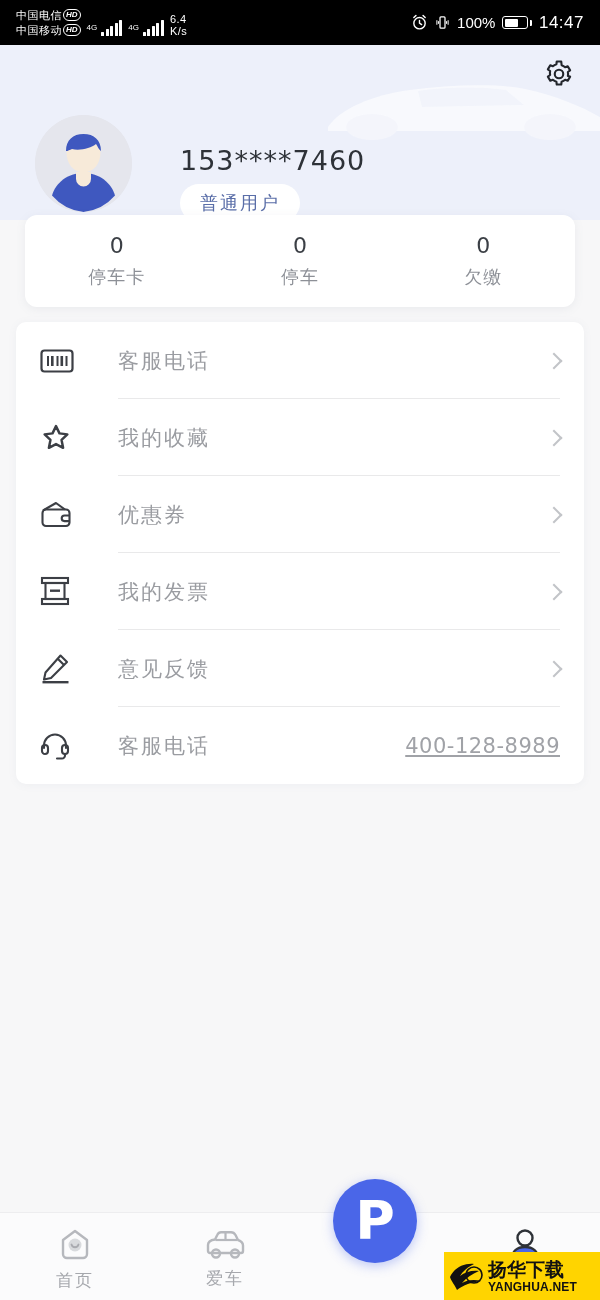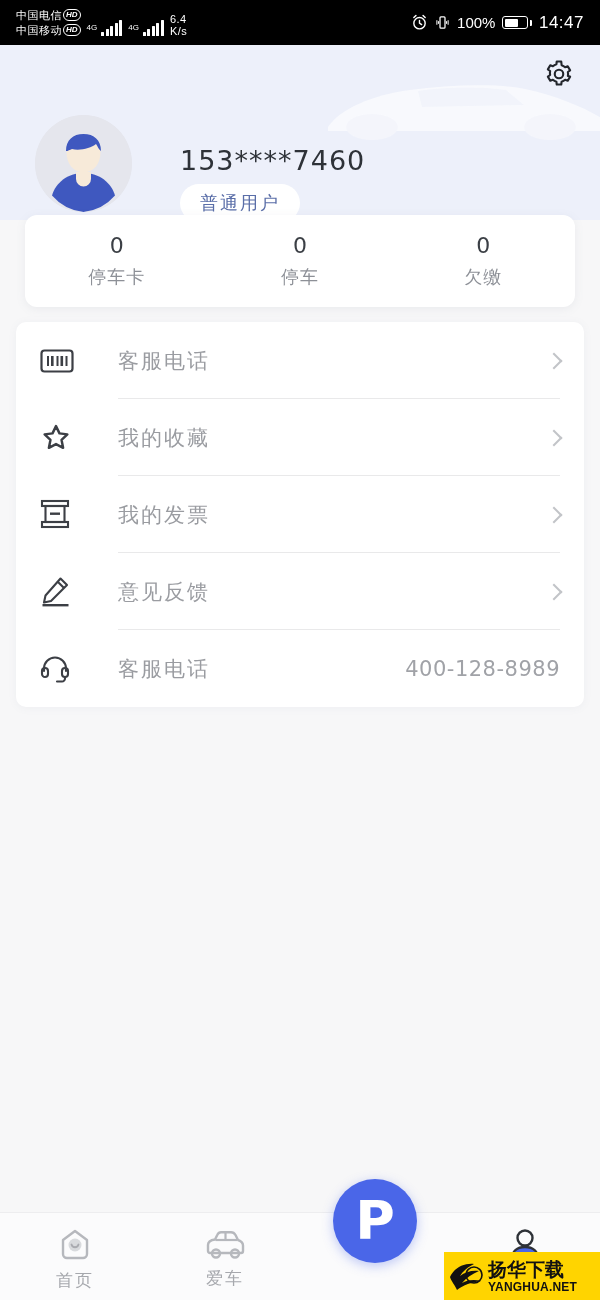--- a/index.html
+++ b/index.html
@@ -72,21 +72,21 @@
     position: absolute; left: 16px; top: 322px; width: 568px;
     background: #fff; border-radius: 10px; padding: 0 24px;
     box-shadow: 0 1px 8px rgba(120,125,150,.07);
   }
   .row { display: flex; align-items: center; height: 77px; position: relative; }
   .row .sep { position: absolute; left: 78px; right: 0; bottom: 0; height: 1px; background: #e9e9ea; }
   .row:last-child .sep { display: none; }
   .row-ic { width: 46px; display: flex; align-items: center; }
   .row-lbl { font-size: 21px; color: #9a9ca1; letter-spacing: 2px; margin-left: 32px; }
   .row-val { margin-left: auto; font-size: 21px; color: #a0a2a7;
-             font-family: "DejaVu Sans", sans-serif; letter-spacing: .5px; }
+             font-family: "DejaVu Sans", sans-serif; letter-spacing: .5px; text-decoration: underline; }
   .chev { margin-left: auto; width: 12px; height: 12px;
           border-top: 2px solid #c2c4c8; border-right: 2px solid #c2c4c8;
           transform: rotate(45deg); }
 
   
   .tabbar {
     position: absolute; left: 0; bottom: 0; width: 600px; height: 88px;
     background: #fbfbfc; border-top: 1px solid #ededef; display: flex;
   }
   .tab { flex: 1; display: flex; flex-direction: column; align-items: center;
@@ -240,20 +240,32 @@
       <span class="row-ic">
         <svg width="32" height="31" viewBox="0 0 24 24">
           <path d="M12 3.2l2.7 5.6 6.1.8-4.5 4.3 1.2 6.1L12 17.1 6.5 20l1.2-6.1L3.2 9.6l6.1-.8z" fill="none" stroke="#3c3f45" stroke-width="1.9" stroke-linejoin="round"></path>
         </svg>
       </span>
       <span class="row-lbl">我的收藏</span>
       <span class="chev"></span>
       <span class="sep"></span>
     </div>
 
+    <div class="row">
+      <span class="row-ic">
+        <svg width="33" height="29" viewBox="0 0 33 29">
+          <path d="M3 10.5 L16 3 L25 9.5" fill="none" stroke="#3c3f45" stroke-width="2.1" stroke-linejoin="round"></path>
+          <rect x="2.5" y="9.5" width="27" height="16.5" rx="3.5" fill="none" stroke="#3c3f45" stroke-width="2.1"></rect>
+          <path d="M29.5 15.5h-5a2.8 2.8 0 0 0 0 5.6h5" fill="none" stroke="#3c3f45" stroke-width="2.1"></path>
+        </svg>
+      </span>
+      <span class="row-lbl">优惠券</span>
+      <span class="chev"></span>
+      <span class="sep"></span>
+    </div>
 
     <div class="row">
       <span class="row-ic">
         <svg width="30" height="31" viewBox="0 0 30 31">
           <rect x="2" y="2" width="26" height="5" fill="none" stroke="#3c3f45" stroke-width="2.1"></rect>
           <rect x="5.5" y="7" width="19" height="16" fill="none" stroke="#3c3f45" stroke-width="2.1"></rect>
           <rect x="2" y="23" width="26" height="5" fill="none" stroke="#3c3f45" stroke-width="2.1"></rect>
           <rect x="10" y="13.5" width="10" height="2.4" fill="#3c3f45"></rect>
         </svg>
       </span>

